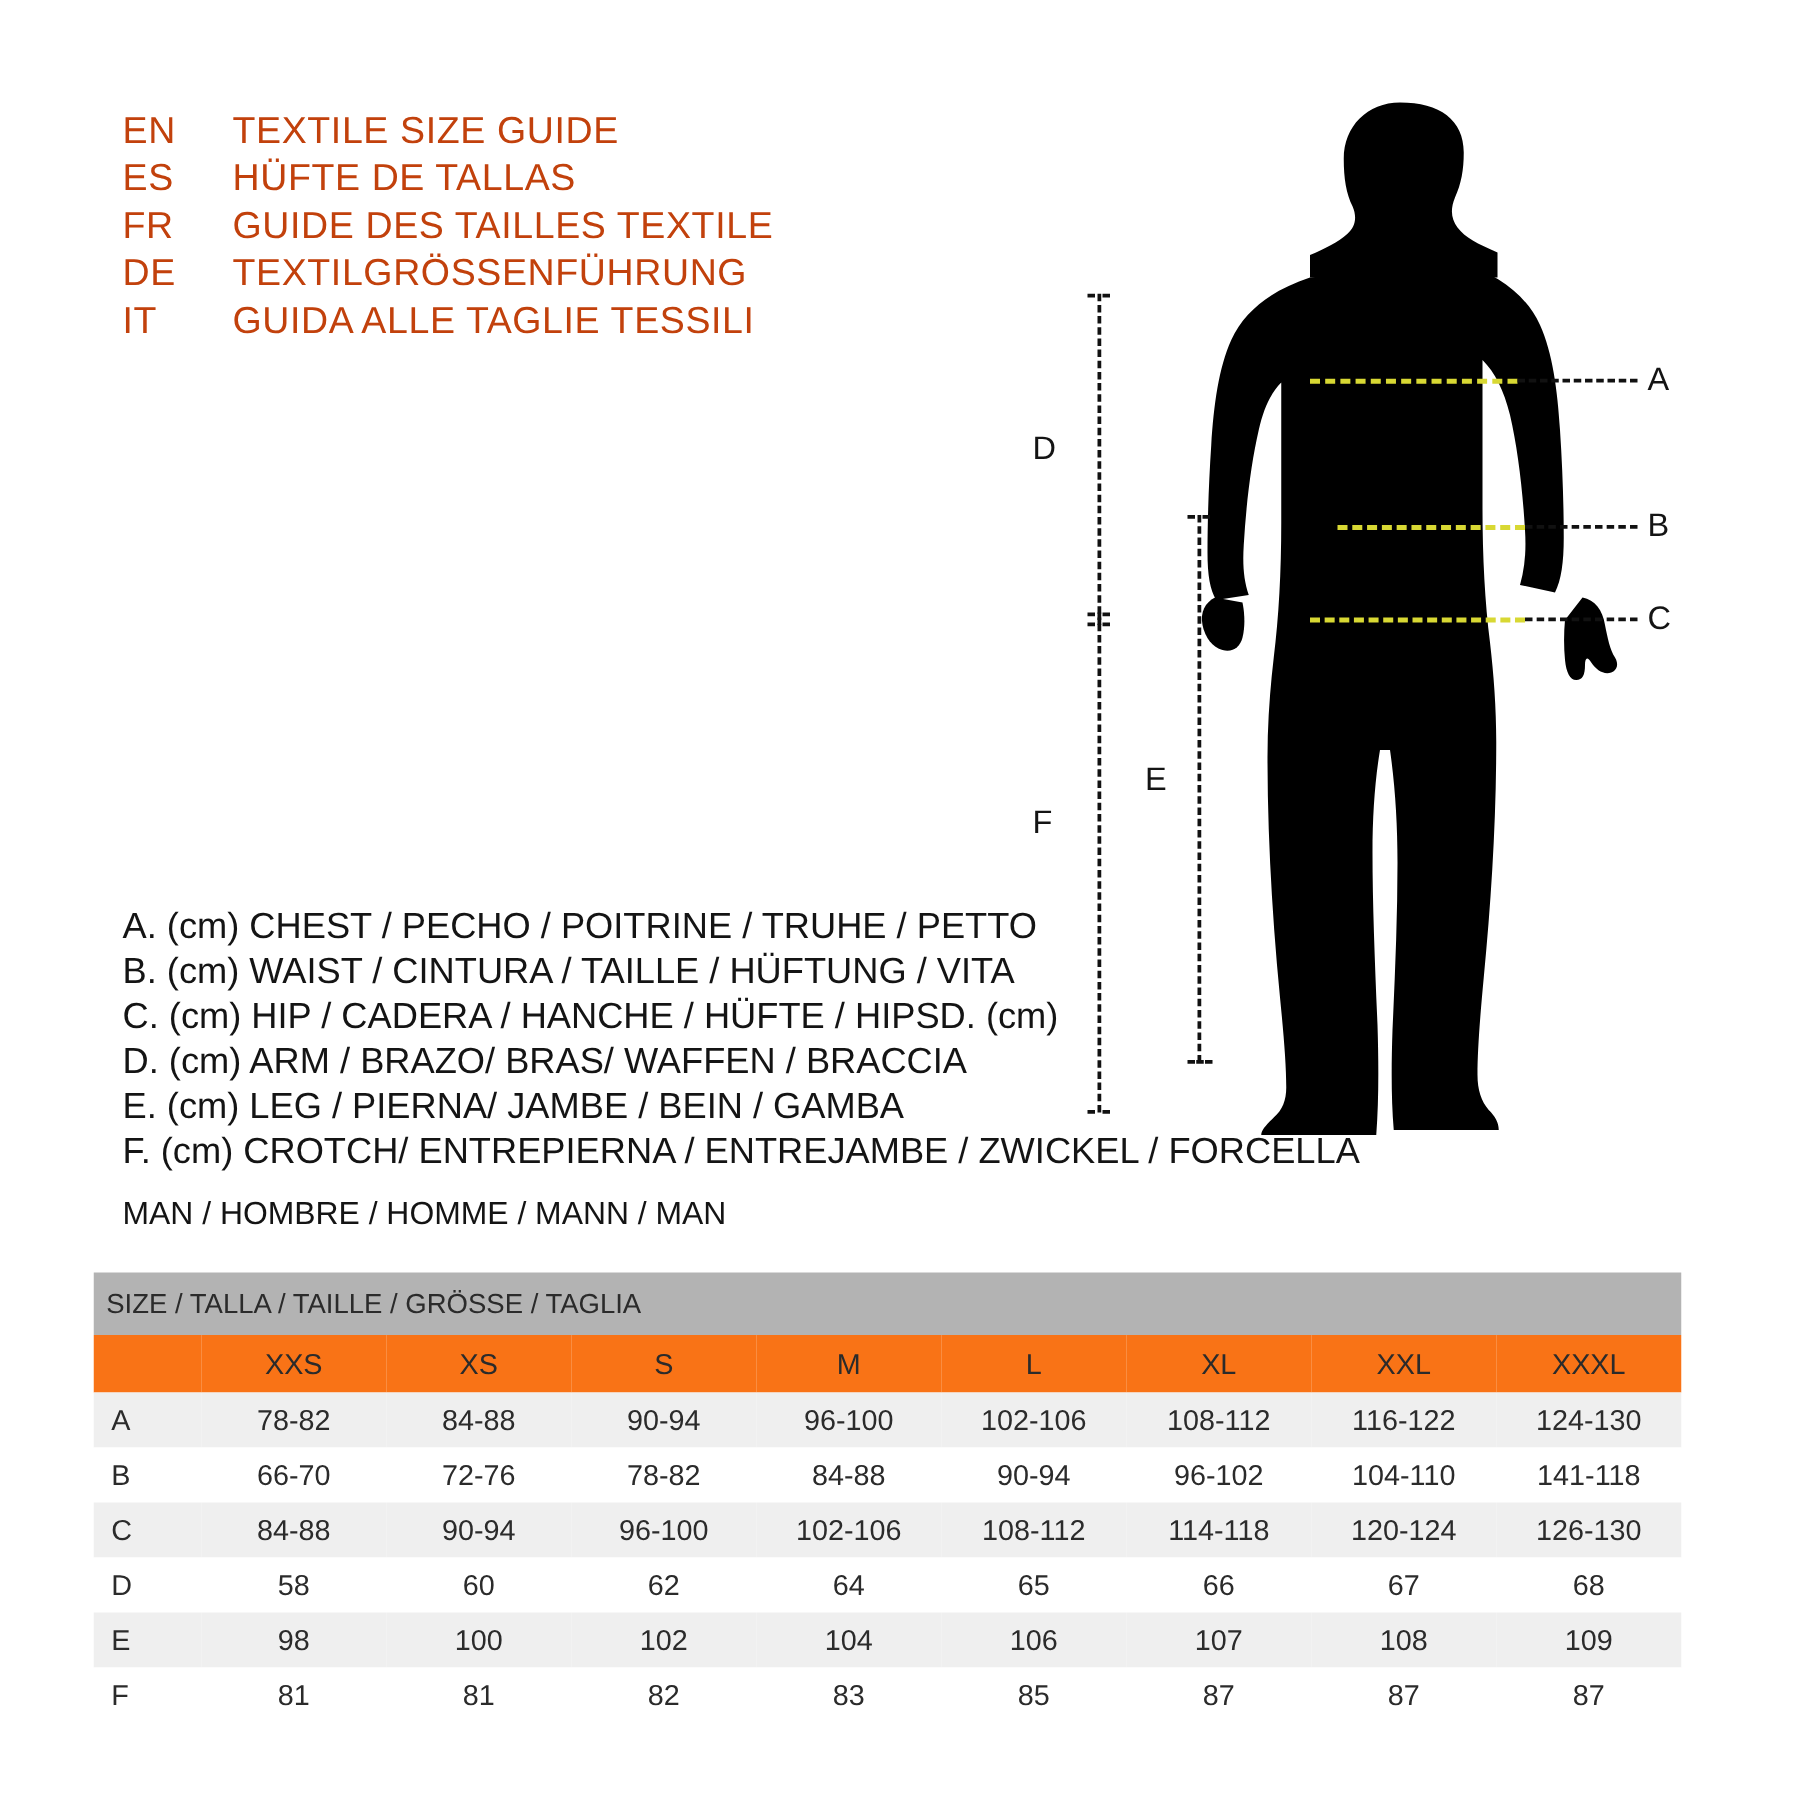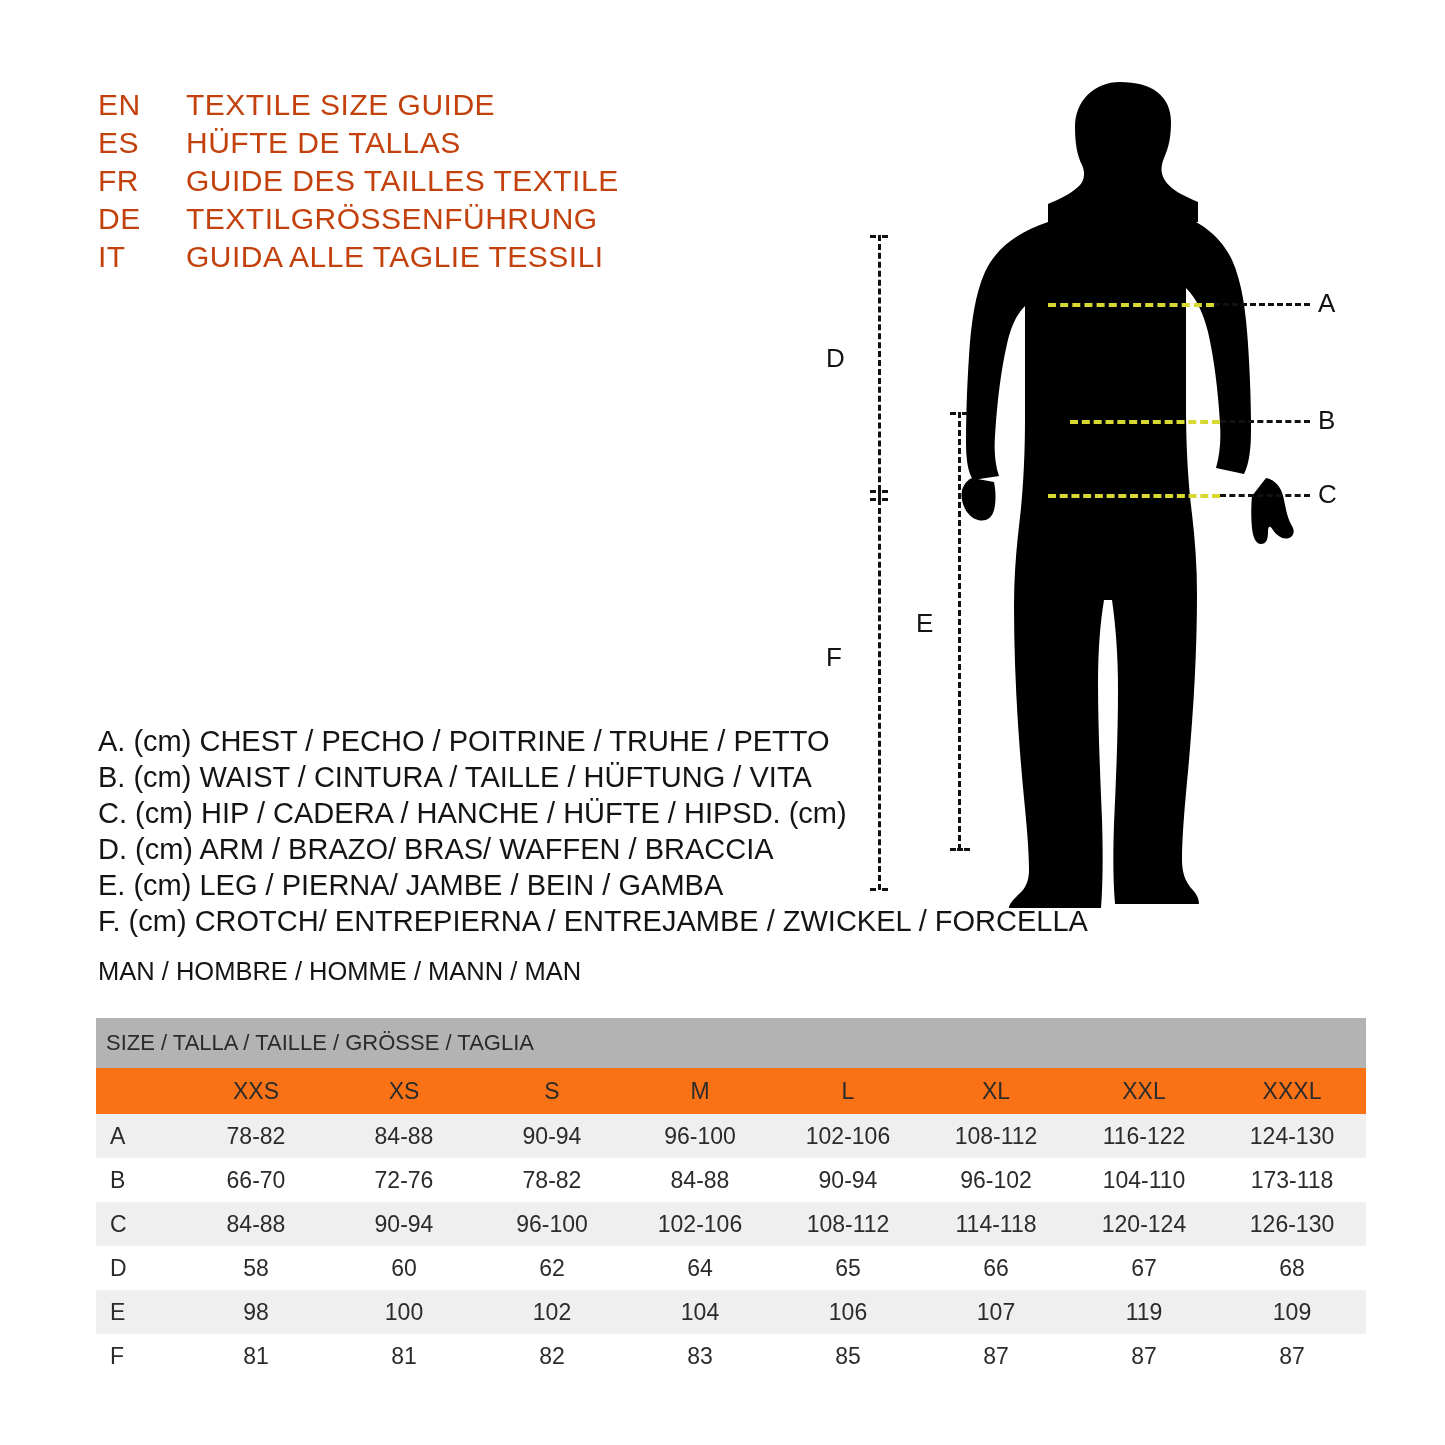--- a/index.html
+++ b/index.html
@@ -60,21 +60,21 @@
     left: 98px;
     top: 957px;
     font-size: 25.5px;
     color: #141414;
     white-space: nowrap;
   }
 
   
   .table-wrap {
     position: absolute;
-    left: 96px;
+    left: 75px;
     top: 1018px;
     width: 1270px;
   }
   table {
     border-collapse: collapse;
     width: 1270px;
     table-layout: fixed;
   }
   thead tr.band th {
     background: #b3b3b3;
@@ -339,21 +339,21 @@
         </tr>
         <tr class="plain">
           <td class="rowlabel">B</td>
           <td>66-70</td>
           <td>72-76</td>
           <td>78-82</td>
           <td>84-88</td>
           <td>90-94</td>
           <td>96-102</td>
           <td>104-110</td>
-          <td>173-118</td>
+          <td>141-118</td>
         </tr>
         <tr class="shade">
           <td class="rowlabel">C</td>
           <td>84-88</td>
           <td>90-94</td>
           <td>96-100</td>
           <td>102-106</td>
           <td>108-112</td>
           <td>114-118</td>
           <td>120-124</td>
@@ -371,21 +371,21 @@
           <td>68</td>
         </tr>
         <tr class="shade">
           <td class="rowlabel">E</td>
           <td>98</td>
           <td>100</td>
           <td>102</td>
           <td>104</td>
           <td>106</td>
           <td>107</td>
-          <td>119</td>
+          <td>108</td>
           <td>109</td>
         </tr>
         <tr class="plain">
           <td class="rowlabel">F</td>
           <td>81</td>
           <td>81</td>
           <td>82</td>
           <td>83</td>
           <td>85</td>
           <td>87</td>

